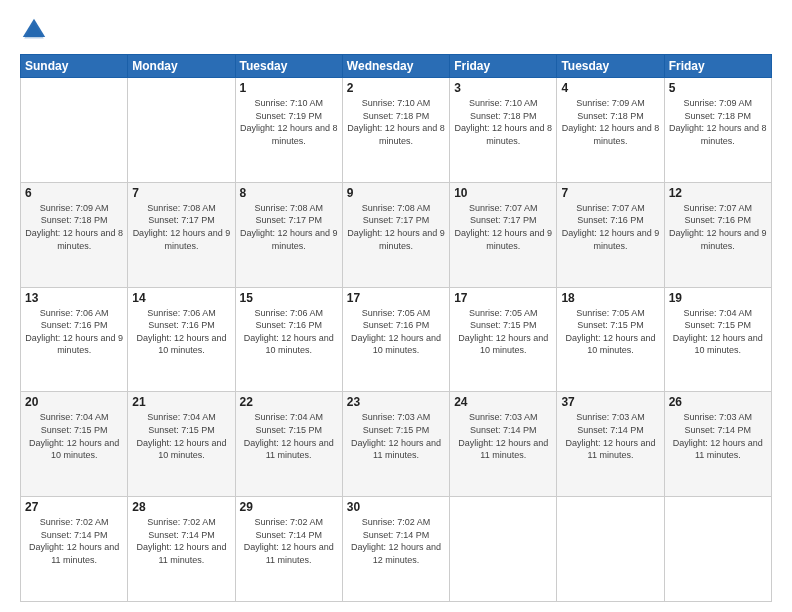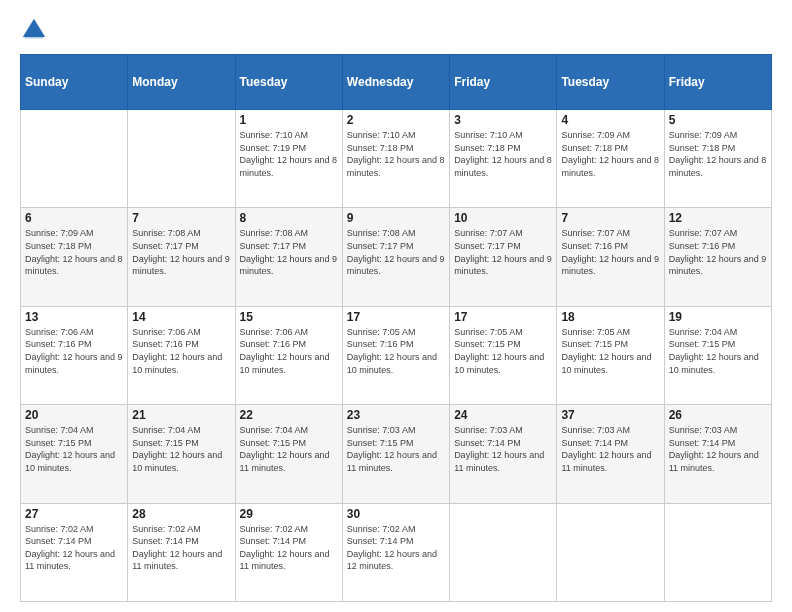--- a/index.html
+++ b/index.html
@@ -57,21 +57,21 @@
       border: 1px solid #ccc;
       border-collapse: collapse;
       width: 100%;
       table-layout: fixed;
     }
     .calendar thead tr th {
       background-color: #2a6db5;
       color: #fff;
       font-size: 12px;
       font-weight: bold;
-      padding: 20px 4px;
+      padding: 4px 4px;
       text-align: left;
       border: 1px solid #1a5fa8;
     }
     .calendar tbody tr td {
       border: 1px solid #ccc;
       vertical-align: top;
       padding: 3px 4px;
       font-size: 9.5px;
       color: #333;
       height: 88px;
@@ -86,20 +86,21 @@
       font-size: 12px;
       font-weight: bold;
       color: #222;
       display: block;
       margin-bottom: 2px;
     }
     .day-info {
       font-size: 9px;
       color: #444;
       line-height: 1.4;
+      text-align: center;
     }
     .empty-cell {
       background-color: #f9f9f9;
     }
   </style>
 </head>
 <body>
 
 <div class="page">
   <div class="header">

